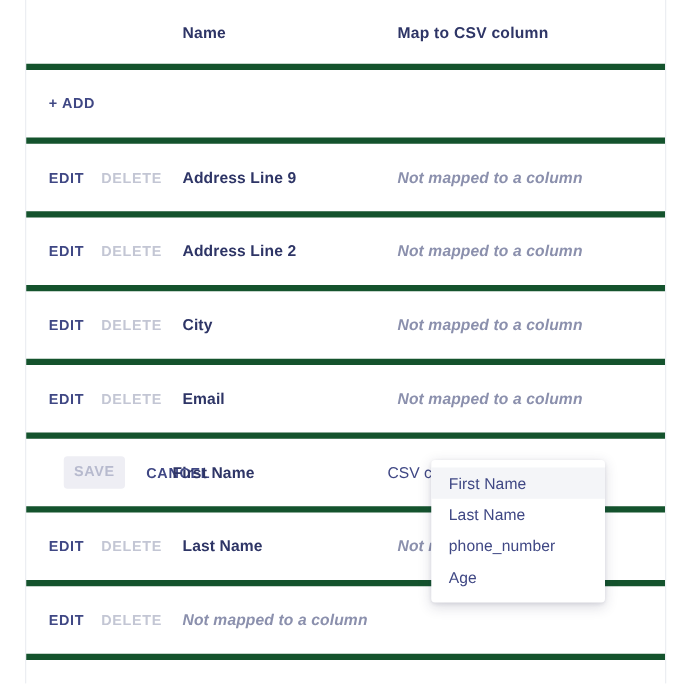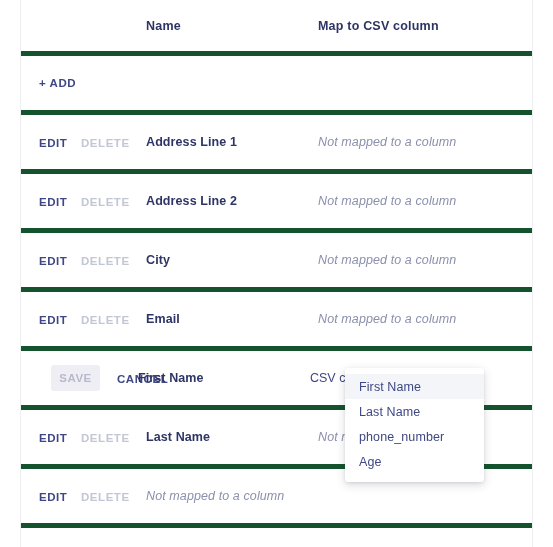--- a/index.html
+++ b/index.html
@@ -107,21 +107,21 @@
     font-size: 12.5px;
     font-weight: 700;
     color: #2e3566;
     letter-spacing: 0.1px;
     white-space: nowrap;
   }
 
   .cell-map {
     font-size: 12.5px;
     font-style: italic;
-    font-weight: 400;
+    font-weight: 700;
     color: #8b90ad;
     letter-spacing: 0.1px;
     white-space: nowrap;
   }
 
   
   .btn-save {
     display: inline-flex;
     align-items: center;
     justify-content: center;
@@ -202,21 +202,21 @@
       <div class="action-add">+ ADD</div>
     </div>
 
     <div class="row data">
       <div class="c-edit">
         <button class="action">EDIT</button>
       </div>
       <div class="c-delete">
         <button class="action disabled">DELETE</button>
       </div>
-      <div class="c-name cell-name">Address Line 1</div>
+      <div class="c-name cell-name">Address Line 9</div>
       <div class="c-map cell-map">Not mapped to a column</div>
     </div>
 
     <div class="row data">
       <div class="c-edit">
         <button class="action">EDIT</button>
       </div>
       <div class="c-delete">
         <button class="action disabled">DELETE</button>
       </div>

